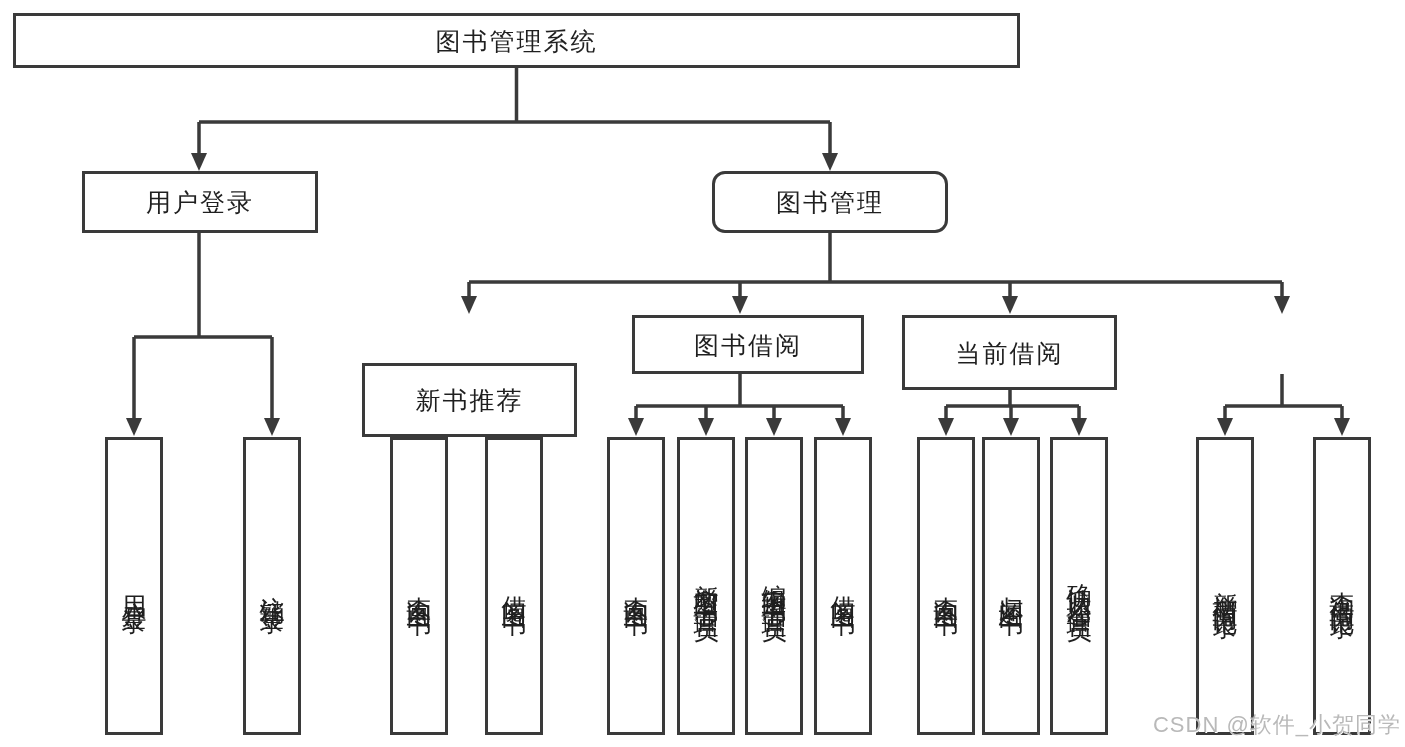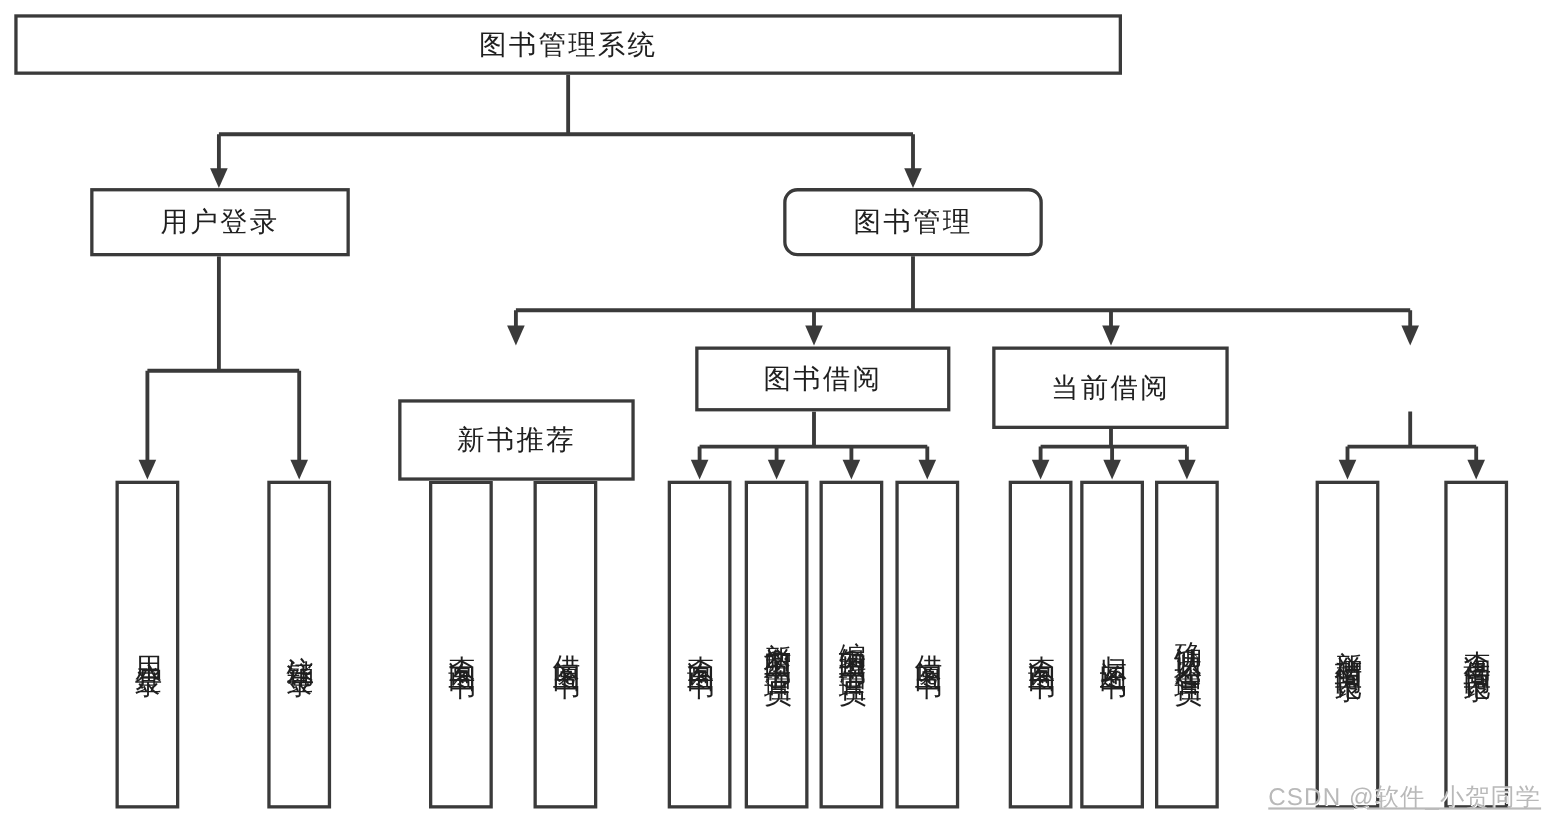--- a/index.html
+++ b/index.html
@@ -39,21 +39,20 @@
     line-height:1;
     font-size:25px;
   }
   .watermark{
     position:absolute;z-index:3;
     right:4px;bottom:7px;
     font-size:22px;letter-spacing:1px;
     color:var(--watermark);
     text-shadow:1px 1px 0 #ffffff;
     white-space:nowrap;
-    text-decoration:underline;
   }
 </style>
 </head>
 <body>
 
 <div class="canvas">
 
   <svg class="connectors" width="1405" height="747" viewBox="0 0 1405 747" aria-hidden="true">
 
     <g>

